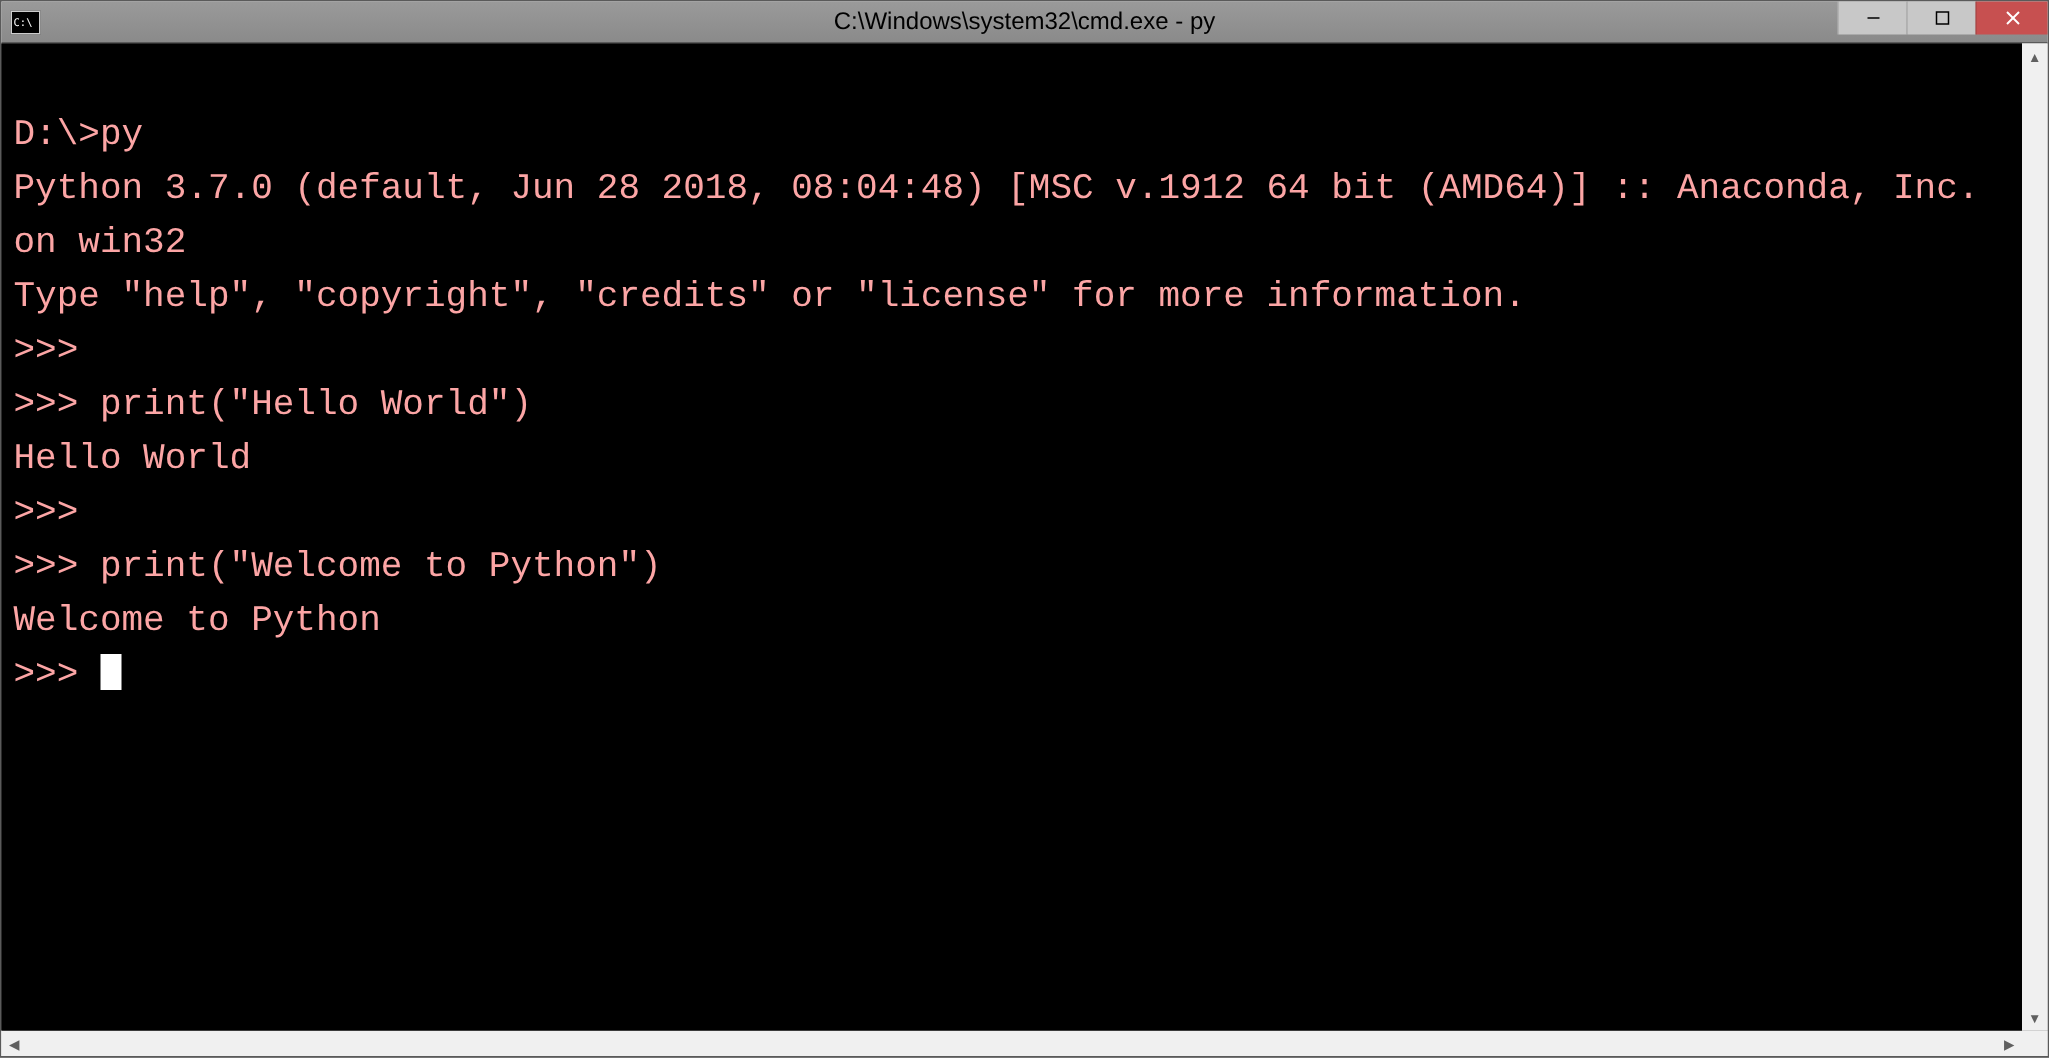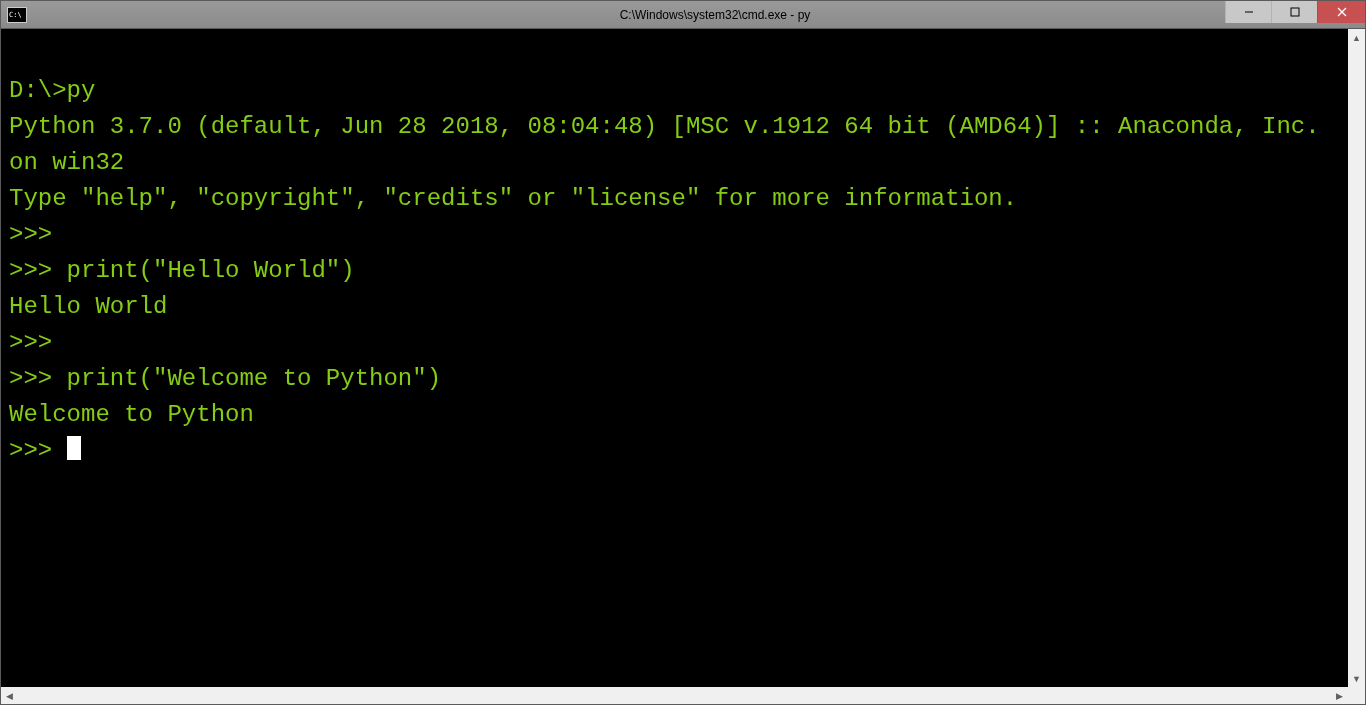--- a/index.html
+++ b/index.html
@@ -40,22 +40,21 @@
       color: #fff;
       line-height: 14px;
       padding-left: 1px;
       font-family: monospace;
     }
     .title-text {
       position: absolute;
       left: 50%;
       transform: translateX(-50%);
       color: #000;
-      font-size: 12px;
-      margin-left: 32px;
+      font-size: 16px;
     }
     .window-controls {
       margin-left: auto;
       display: flex;
       height: 100%;
     }
     .win-btn {
       width: 46px;
       height: 22px;
       display: flex;
@@ -79,21 +78,21 @@
     }
     .terminal-wrap {
       flex: 1;
       display: flex;
       background: #000;
       position: relative;
     }
     .terminal {
       flex: 1;
       background: #000;
-      color: #84cc16;
+      color: #fca5a5;
       font-family: Consolas, "Courier New", monospace;
       font-size: 24px;
       line-height: 36px;
       padding: 8px 0 0 8px;
       white-space: pre-wrap;
       word-break: break-all;
       overflow: hidden;
     }
     .v-scrollbar {
       width: 17px;

